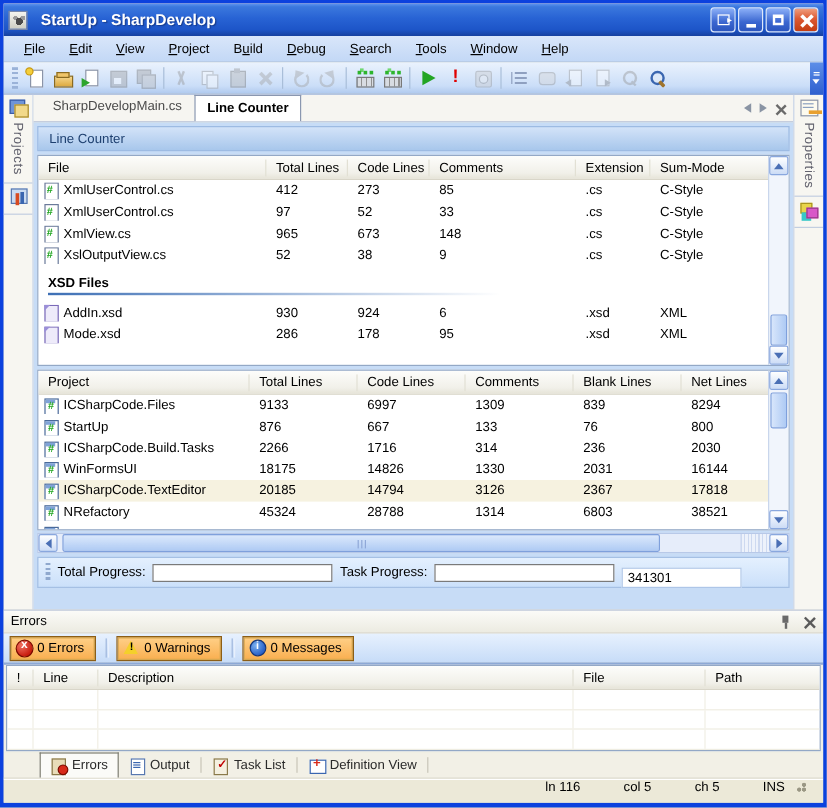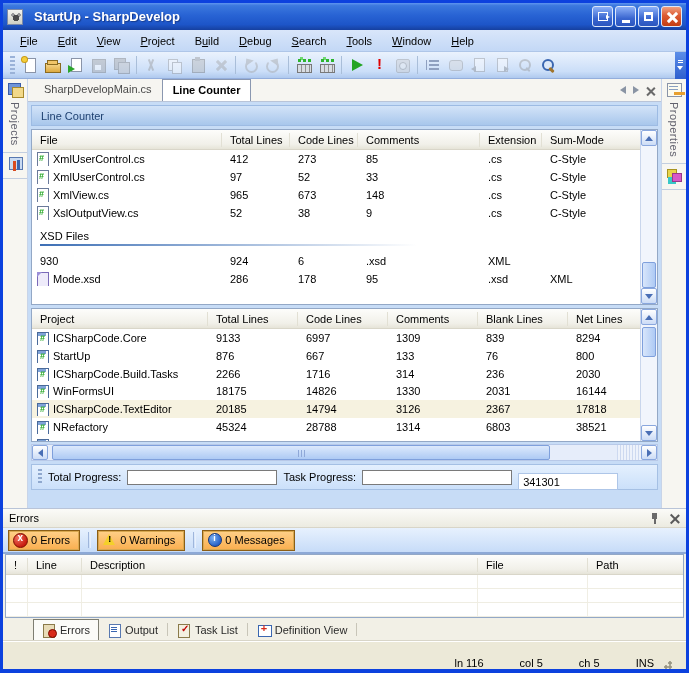--- a/index.html
+++ b/index.html
@@ -145,21 +145,21 @@
 
   .fi { width:13px; height:14px; position:relative; flex:none; }
   .fi::before { content:""; position:absolute; left:1px; top:0; width:10px; height:13px; background:#fff; border:1px solid #6A7A9A; }
   .fi-cs::after { content:"#"; position:absolute; left:3px; top:1px; color:#1FA51F; font-size:9px; font-weight:bold; }
   .fi-xsd::before { background:#EEEBFA; border-color:#7A6AB8; }
   .fi-xsd::after { content:""; position:absolute; left:1px; top:0; border-top:5px solid #9B8FD8; border-right:5px solid transparent; }
   .fi-prj::before { background:#fff; border-color:#4A6A9A; height:12px; top:1px; }
   .fi-prj::after { content:"#"; position:absolute; left:4px; top:2px; color:#1FA51F; font-size:9px; font-weight:bold; }
   .fi-prj i { position:absolute; left:2px; top:2px; width:8px; height:3px; background:#7FA3D8; }
 
-  .group-hd { margin:8px 12px 0 8px; font-weight:normal; color:#000; }
+  .group-hd { margin:8px 12px 0 8px; font-weight:bold; color:#000; }
   .group-line { height:2px; margin:2px 0 6px 8px; width:62%;
     background:linear-gradient(90deg,#3D6FB5,rgba(255,255,255,0)); }
 
   
   .vscroll { width:17px; flex:none; border-left:1px solid #C9D6EC; background:#F1F5FC;
     display:flex; flex-direction:column; }
   .sbtn { height:16px; flex:none; border:1px solid #89A7DE; border-radius:2px;
     background:linear-gradient(180deg,#FFFFFF,#CCDCF6); display:flex; align-items:center; justify-content:center; }
   .sspacer { flex:1; }
   .sthumb { flex:none; margin:0 1px; border:1px solid #7FA0DC; border-radius:2px;
@@ -237,21 +237,21 @@
   .bt-errors::before { left:1px; top:1px; width:10px; height:12px; background:#E8DCB8; border:1px solid #8A7A4A; }
   .bt-errors::after { left:6px; top:6px; width:7px; height:7px; border-radius:50%; background:#D82A1A; border:1px solid #7A0A00; }
   .bt-output::before { left:2px; top:1px; width:10px; height:12px; background:#fff; border:1px solid #5878B0; }
   .bt-output::after { left:4px; top:4px; width:6px; height:1px; background:#3A66B0; box-shadow:0 2px #3A66B0,0 4px #3A66B0; }
   .bt-task::before { left:1px; top:1px; width:10px; height:12px; background:#F4F0E0; border:1px solid #8A7A4A; }
   .bt-task::after { content:"\2713"; left:4px; top:0px; color:#C00000; font-weight:bold; font-size:10px; }
   .bt-def::before { left:1px; top:2px; width:12px; height:10px; background:#fff; border:1px solid #3A66B0; }
   .bt-def::after { content:"+"; left:4px; top:-1px; color:#D82A1A; font-weight:bold; font-size:11px; }
 
   
-  .statusbar { height:28px; flex:none; display:flex; align-items:flex-end; background:#ECE9D8;
+  .statusbar { height:20px; flex:none; display:flex; align-items:flex-start; background:#ECE9D8;
     border-top:1px solid #fff; padding:0 14px 0 6px; }
   .sfields { margin-left:auto; display:flex; gap:36px; color:#000; }
   .sizegrip { width:10px; height:10px; margin-left:8px;
     background:radial-gradient(circle at 8px 8px,#9A9784 0 1.5px,transparent 2px),
                radial-gradient(circle at 8px 4px,#9A9784 0 1.5px,transparent 2px),
                radial-gradient(circle at 4px 8px,#9A9784 0 1.5px,transparent 2px); }
 </style>
 </head>
 <body>
 
@@ -445,20 +445,24 @@
                 </span>
               <span class="td">52</span>
               <span class="td">38</span>
               <span class="td">9</span>
               <span class="td">.cs</span>
               <span class="td">C-Style</span>
             </div>
             <div class="group-hd">XSD Files</div>
             <div class="group-line"></div>
             <div class="trow g1">
+              <span class="td td-name">
+                  <span class="fi fi-xsd"></span>
+                  <span>AddIn.xsd</span>
+                </span>
               <span class="td">930</span>
               <span class="td">924</span>
               <span class="td">6</span>
               <span class="td">.xsd</span>
               <span class="td">XML</span>
             </div>
             <div class="trow g1">
               <span class="td td-name">
                   <span class="fi fi-xsd"></span>
                   <span>Mode.xsd</span>
@@ -490,21 +494,21 @@
               <span class="th">Code Lines</span>
               <span class="th">Comments</span>
               <span class="th">Blank Lines</span>
               <span class="th">Net Lines</span>
             </div>
             <div class="trow g2">
               <span class="td td-name">
                   <span class="fi fi-prj">
                     <i></i>
                   </span>
-                  <span>ICSharpCode.Core</span>
+                  <span>ICSharpCode.Files</span>
                 </span>
               <span class="td">9133</span>
               <span class="td">6997</span>
               <span class="td">1309</span>
               <span class="td">839</span>
               <span class="td">8294</span>
             </div>
             <div class="trow g2">
               <span class="td td-name">
                   <span class="fi fi-prj">

